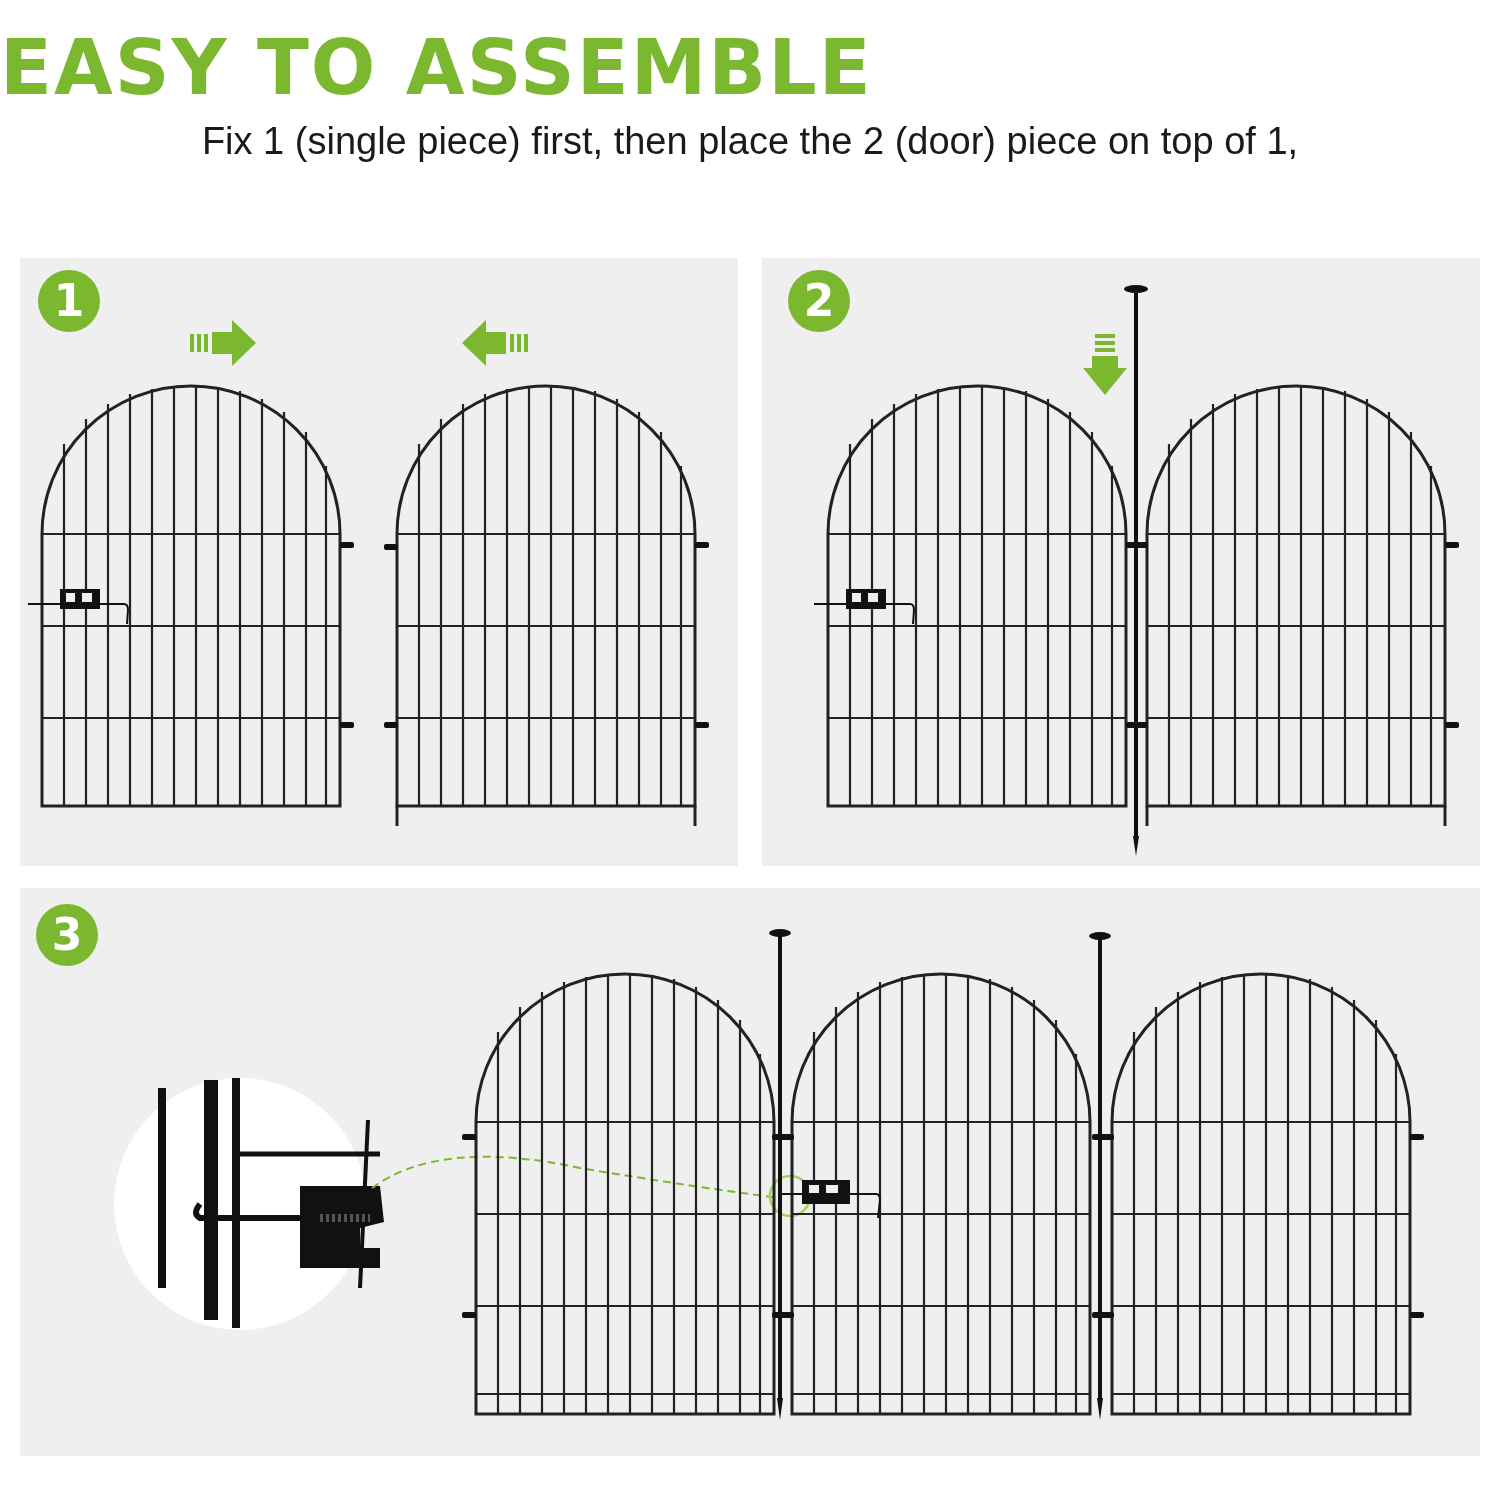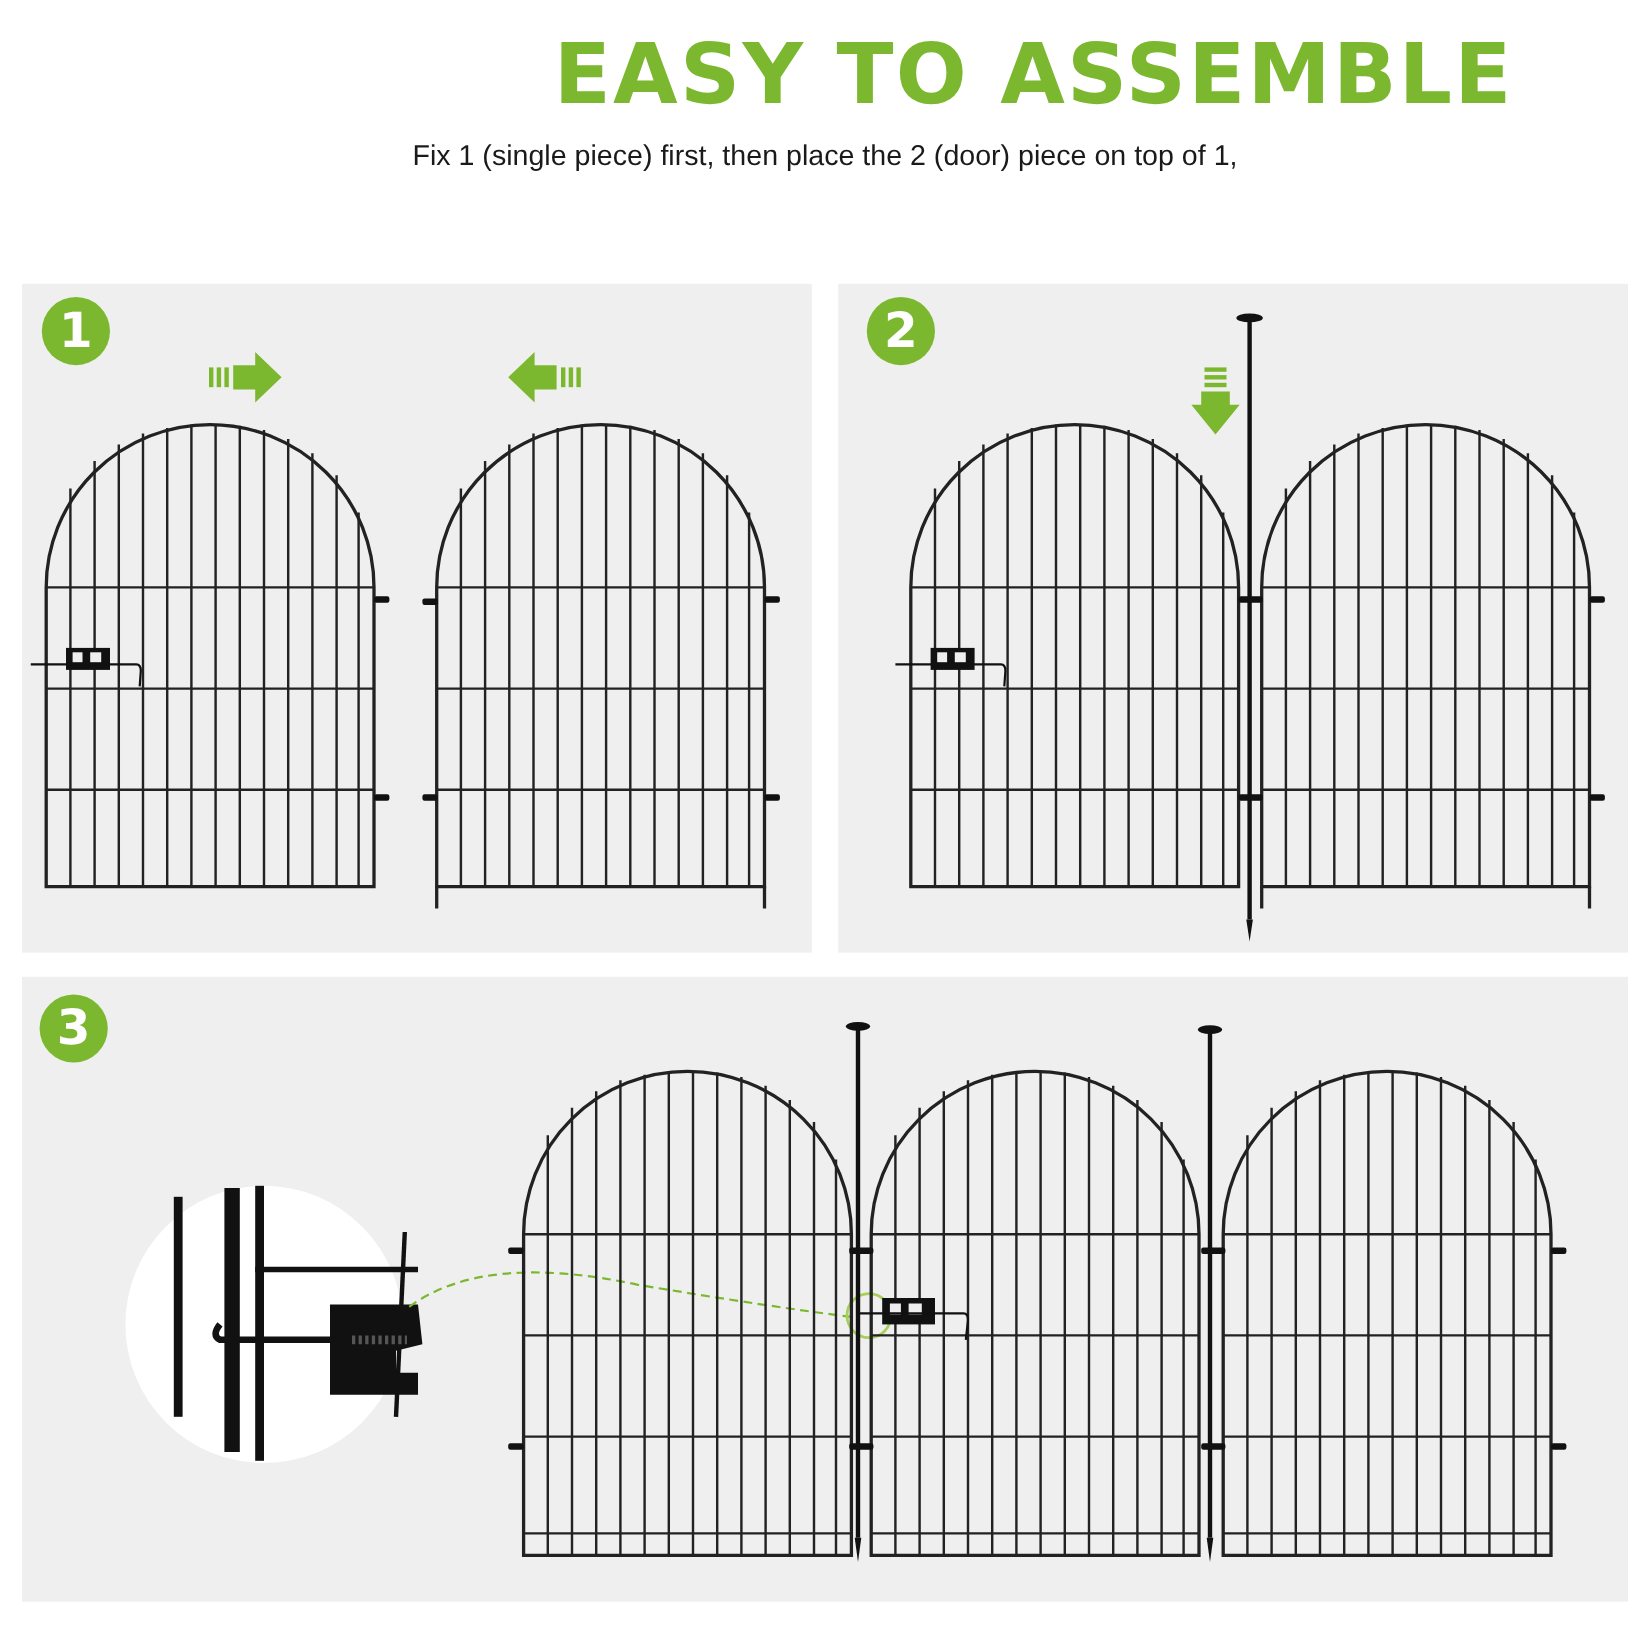--- a/index.html
+++ b/index.html
@@ -1,18 +1,18 @@
 <!DOCTYPE html>
 <html><head>
 <meta charset="utf-8">
 <style>
   html,body{margin:0;padding:0;background:#ffffff;}
   body{width:1500px;height:1500px;position:relative;overflow:hidden;font-family:"Liberation Sans",sans-serif;}
-  .title{position:absolute;left:0;top:28px;width:1376px;text-align:right;color:#7cb82f;font-weight:bold;font-size:76px;letter-spacing:2px;line-height:80px;font-family:"DejaVu Sans",sans-serif;}
-  .subtitle{position:absolute;left:0;top:118px;width:1500px;text-align:center;color:#1a1a1a;font-size:26px;line-height:46px;}
+  .title{position:absolute;left:0;top:28px;width:1376px;text-align:left;color:#7cb82f;font-weight:bold;font-size:76px;letter-spacing:2px;line-height:80px;font-family:"DejaVu Sans",sans-serif;}
+  .subtitle{position:absolute;left:0;top:118px;width:1500px;text-align:center;color:#1a1a1a;font-size:38px;line-height:46px;}
   .panel{position:absolute;background:#efefef;}
   .p1{left:20px;top:258px;width:718px;height:608px;}
   .p2{left:762px;top:258px;width:718px;height:608px;}
   .p3{left:20px;top:888px;width:1460px;height:568px;}
   .badge{position:absolute;width:62px;height:62px;border-radius:50%;background:#7cb82f;color:#fff;font-weight:bold;font-size:44px;line-height:62px;text-align:center;font-family:"DejaVu Sans",sans-serif;}
   svg.scene{position:absolute;left:0;top:0;}
 </style>
 </head>
 <body>
 

